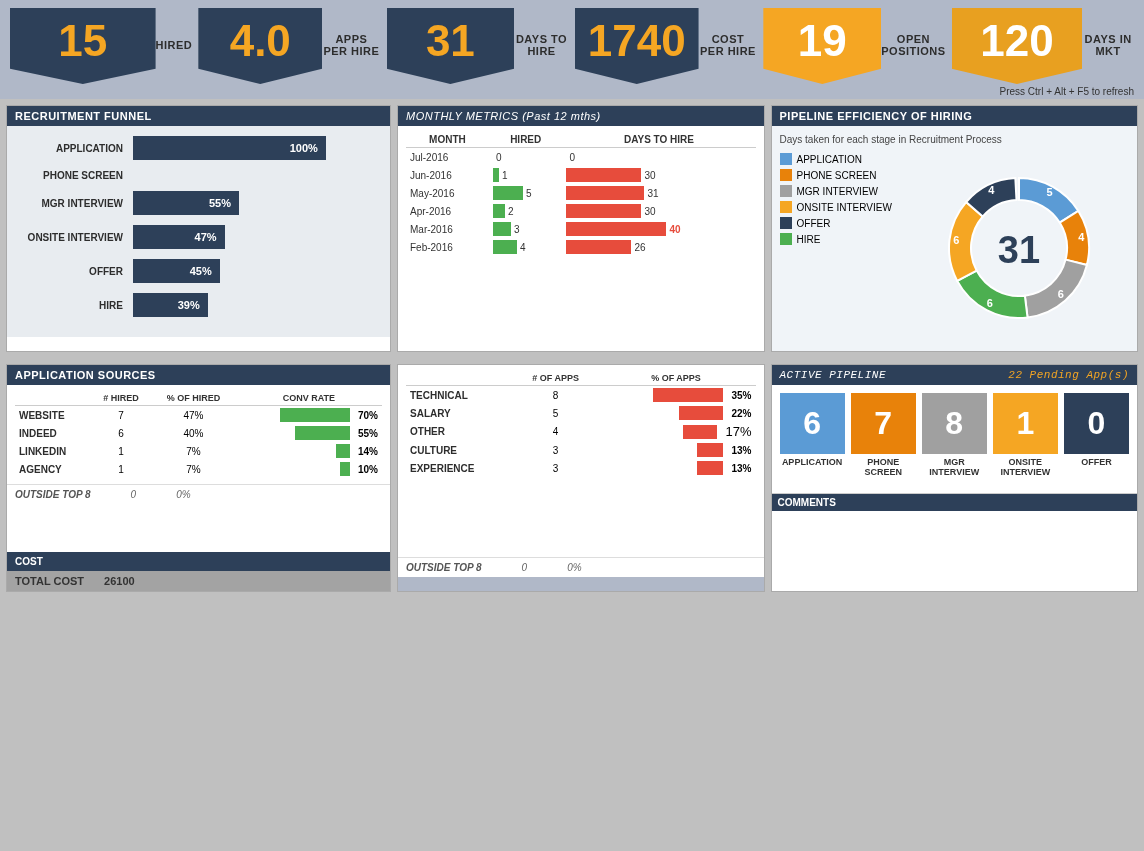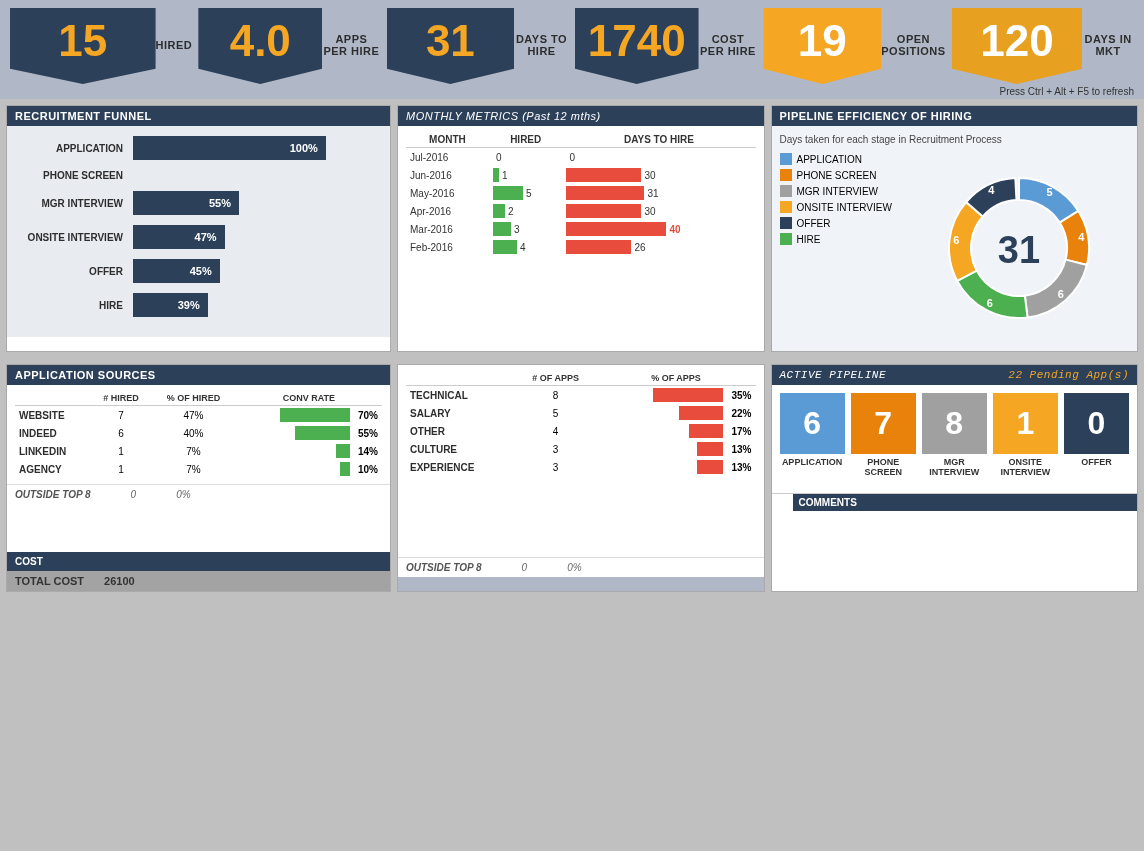--- a/index.html
+++ b/index.html
@@ -78,21 +78,21 @@
     .pipeline-boxes { display: flex; gap: 6px; justify-content: space-around; margin-bottom: 8px; }
     .pipeline-box { display: flex; flex-direction: column; align-items: center; flex: 1; }
     .pipeline-box-num { font-size: 32px; font-weight: bold; color: white; text-align: center; padding: 12px 8px; width: 100%; }
     .pipeline-box-label { font-size: 9px; color: #333; text-align: center; font-weight: bold; padding-top: 3px; }
     .box-blue { background: #5b9bd5; }
     .box-orange { background: #e8820a; }
     .box-gray { background: #a0a0a0; }
     .box-yellow { background: #f5a623; }
     .box-darkblue { background: #2d4059; }
     .comments-section { border-top: 1px solid #ccc; }
-    .comments-header { background: #2d4059; color: white; font-size: 10px; font-weight: bold; padding: 3px 6px; margin-left: 21px; }
+    .comments-header { background: #2d4059; color: white; font-size: 10px; font-weight: bold; padding: 3px 6px; }
     .comments-body { background: white; min-height: 60px; padding: 6px; }
 
     
     .bottom-grid { display: grid; grid-template-columns: 385px 1fr 1fr; gap: 6px; padding: 0 6px 6px 6px; background: #c0c0c0; }
   </style>
 </head>
 <body>
 
 <div class="kpi-bar">
   <div class="kpi-item">
@@ -440,21 +440,21 @@
         <span style="font-size:10px;font-weight:bold;">22%</span>
       </div>
     </td>
   </tr>
             <tr>
     <td>OTHER</td>
     <td>4</td>
     <td>
       <div class="conv-cell">
         <div class="bar-red" style="width:34px"></div>
-        <span style="font-size:10px;font-weight:bold;">17%</span>
+        <span style="font-size:13px;font-weight:normal;">17%</span>
       </div>
     </td>
   </tr>
             <tr>
     <td>CULTURE</td>
     <td>3</td>
     <td>
       <div class="conv-cell">
         <div class="bar-red" style="width:26px"></div>
         <span style="font-size:10px;font-weight:bold;">13%</span>

